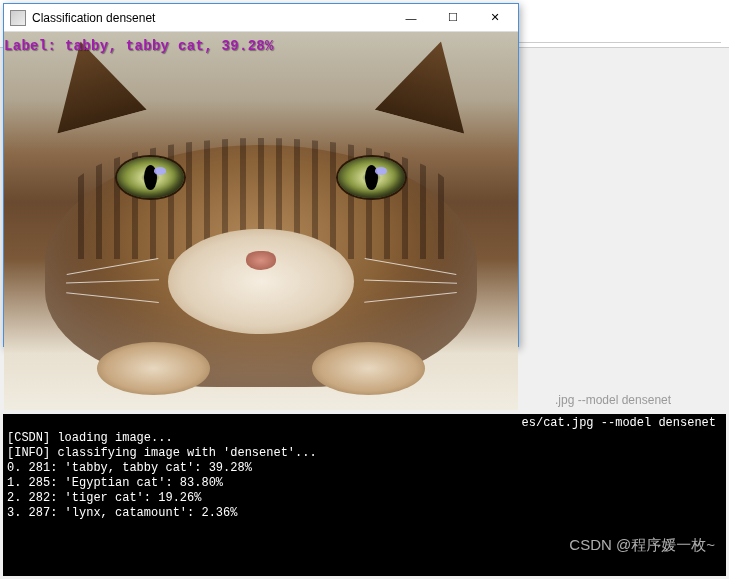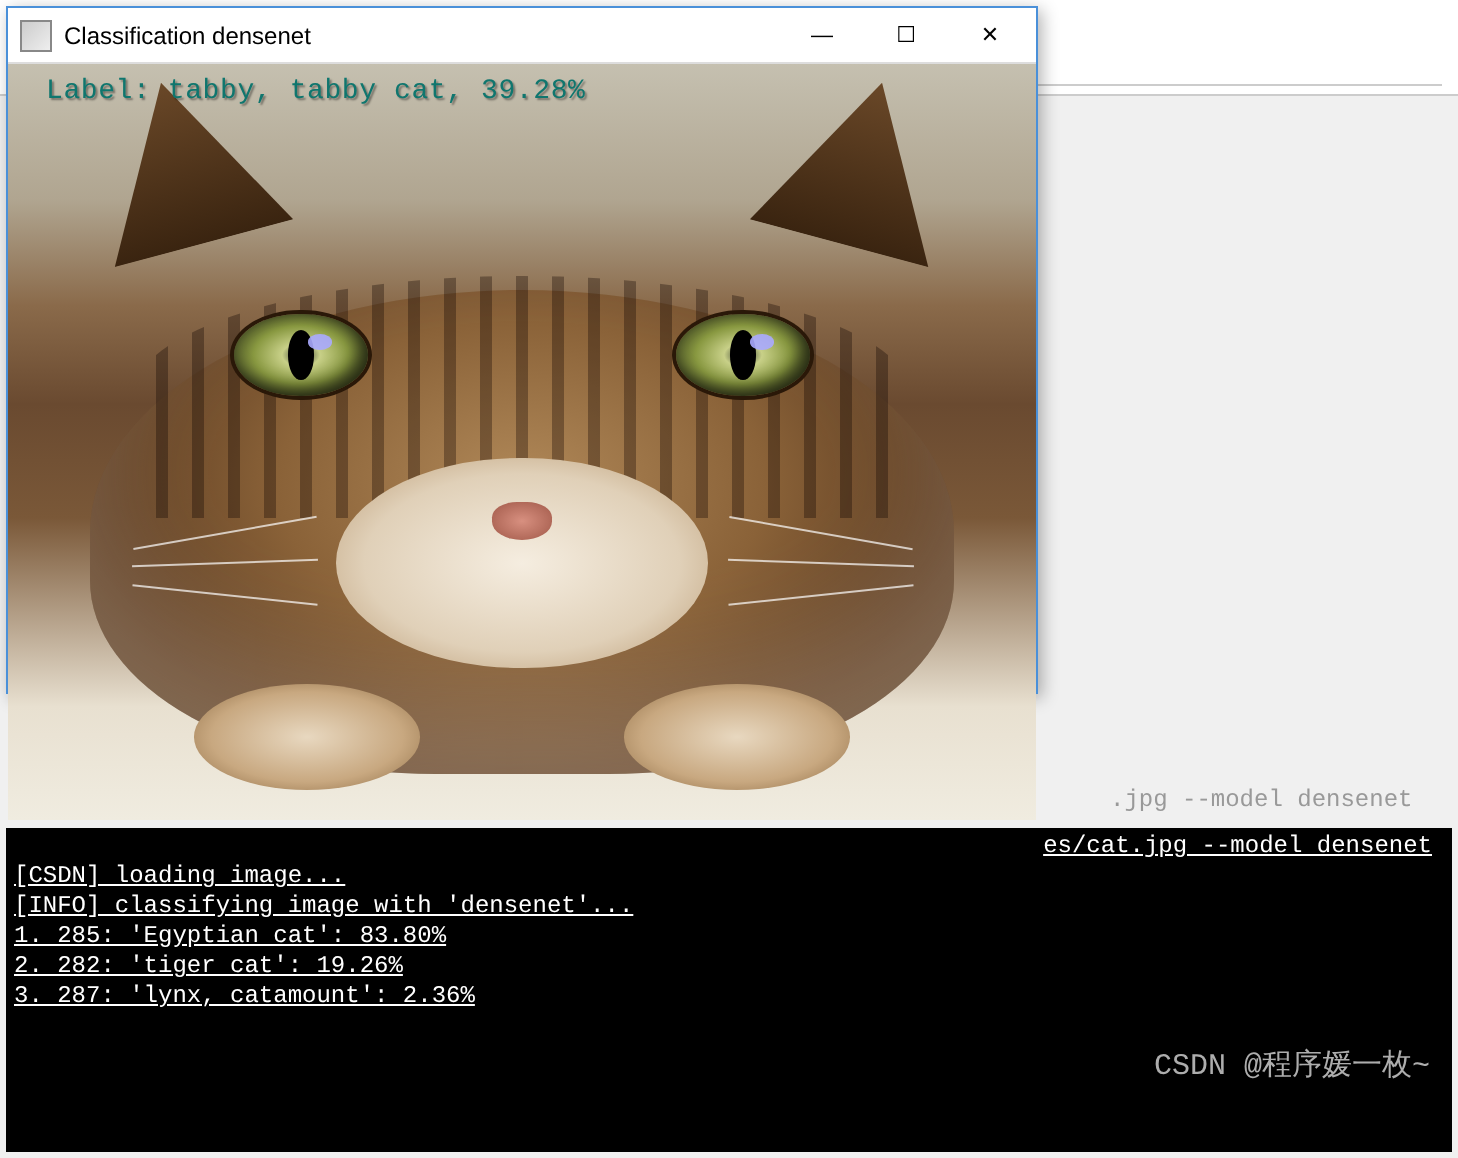--- a/index.html
+++ b/index.html
@@ -1,23 +1,23 @@
 <!DOCTYPE html>
 <html><head>
   <meta charset="utf-8">
   <style>
     * { margin: 0; padding: 0; box-sizing: border-box; }
     body { width: 729px; height: 579px; font-family: "Segoe UI", Tahoma, sans-serif; background: #f0f0f0; overflow: hidden; position: relative; }
     
     .bg-top { position: absolute; top: 0; left: 0; right: 0; height: 48px; background: #fff; border-bottom: 1px solid #ccc; }
     .bg-sep { position: absolute; top: 42px; left: 515px; right: 8px; height: 1px; background: #ccc; }
-    .bg-text { position: absolute; top: 393px; left: 555px; font-family: Liberation Mono, monospace; font-size: 12px; color: #999; white-space: nowrap; }
+    .bg-text { position: absolute; top: 393px; left: 555px; font-family: Liberation Sans, sans-serif; font-size: 12px; color: #999; white-space: nowrap; }
     
     .terminal { position: absolute; left: 3px; right: 3px; top: 414px; bottom: 3px; background: #000; color: #fff; font-family: "Courier New", monospace; font-size: 12px; line-height: 15px; padding: 2px 4px; overflow: hidden; }
-    .terminal div { white-space: pre; text-decoration: underline; }
+    .terminal div { white-space: pre; }
     
     .window { position: absolute; left: 3px; top: 3px; width: 516px; height: 344px; background: #fff; border: 1px solid #4a90d9; box-shadow: 2px 2px 8px rgba(0,0,0,.3); }
     .titlebar { height: 28px; background: #fff; border-bottom: 1px solid #ddd; display: flex; align-items: center; padding: 0 2px 0 6px; }
     .win-icon { width: 16px; height: 16px; margin-right: 6px; border: 1px solid #888; background: linear-gradient(135deg,#ccc,#eee); }
     .title { flex: 1; font-size: 12px; color: #000; }
     .win-btn { width: 42px; height: 26px; display: flex; align-items: center; justify-content: center; color: #000; font-size: 11px; font-family: "Segoe UI Symbol", sans-serif; cursor: pointer; }
     
     .image-area { position: relative; width: 514px; height: 378px; overflow: hidden; }
     .cat-render { position: absolute; inset: 0; }
     .cat-bg { position:absolute; inset:0; background: linear-gradient(180deg,#c5c0b0 0%,#b0a590 18%,#8a6a4a 32%,#6a4a30 45%,#7a5838 60%,#e8e0d0 85%,#f0ece0 100%); }
@@ -28,35 +28,36 @@
     .eye { position:absolute; top:33%; width:13%; height:11%; border-radius:50%; background: radial-gradient(ellipse at 50% 50%,#2a3028 0%,#c8d088 20%,#889840 50%,#3a4020 80%); box-shadow: 0 0 0 2px #2a1808, inset -4px -4px 8px rgba(0,0,0,.5); }
     .eye.l { left:22%; } .eye.r { right:22%; }
     .pupil { position:absolute; left:40%; top:20%; width:20%; height:60%; background:#000; border-radius:50%; }
     .shine { position:absolute; left:55%; top:25%; width:18%; height:18%; background:#aaf; border-radius:50%; opacity:.9; }
     .ear { position:absolute; top:2%; width:18%; height:22%; background: linear-gradient(180deg,#6a4828,#3a2410); clip-path: polygon(50% 0,100% 100%,0 100%); }
     .ear.l { left:8%; transform:rotate(-15deg); } .ear.r { right:8%; transform:rotate(15deg); }
     .paw { position:absolute; bottom:4%; width:22%; height:14%; border-radius:50%; background: radial-gradient(ellipse,#e8d8c0 0%,#c8a880 60%,#8a6840 100%); }
     .paw.l { left:18%; } .paw.r { right:18%; }
     .whisker { position:absolute; height:1px; background:rgba(255,255,255,.7); width:18%; }
     
-    .overlay-label { position: absolute; top: 6px; left: 19px; font-family: "Courier New", monospace; font-weight: normal; font-size: 14px; color: #0f766e; text-shadow: 1px 1px 1px rgba(0,0,0,.4); letter-spacing: .3px; }
+    .overlay-label { position: absolute; top: 6px; left: 0; font-family: "Courier New", monospace; font-weight: bold; font-size: 14px; color: #a21caf; text-shadow: 1px 1px 1px rgba(0,0,0,.4); letter-spacing: .3px; }
     
-    .watermark { position: absolute; right: 14px; bottom: 37px; color: #ccc; font-size: 15px; font-family: Liberation Mono, monospace; opacity: .85; margin-top: 37px; }
+    .watermark { position: absolute; right: 14px; bottom: 24px; color: #ccc; font-size: 15px; font-family: Liberation Sans, sans-serif; opacity: .85; margin-top: 37px; }
   </style>
 </head>
 <body>
 
 <div class="bg-top"></div>
 <div class="bg-sep"></div>
 <div class="bg-text">.jpg --model densenet</div>
 
 <div class="terminal">
   <div style="text-align:right;padding-right:6px">es/cat.jpg --model densenet</div>
   <div>[CSDN] loading image...</div>
   <div>[INFO] classifying image with 'densenet'...</div>
+  <div>0. 281: 'tabby, tabby cat': 39.28%</div>
   <div>1. 285: 'Egyptian cat': 83.80%</div>
   <div>2. 282: 'tiger cat': 19.26%</div>
   <div>3. 287: 'lynx, catamount': 2.36%</div>
 </div>
 
 <div class="window">
   <div class="titlebar">
     <div class="win-icon"></div>
     <div class="title">Classification densenet</div>
     <div class="win-btn">—</div>

